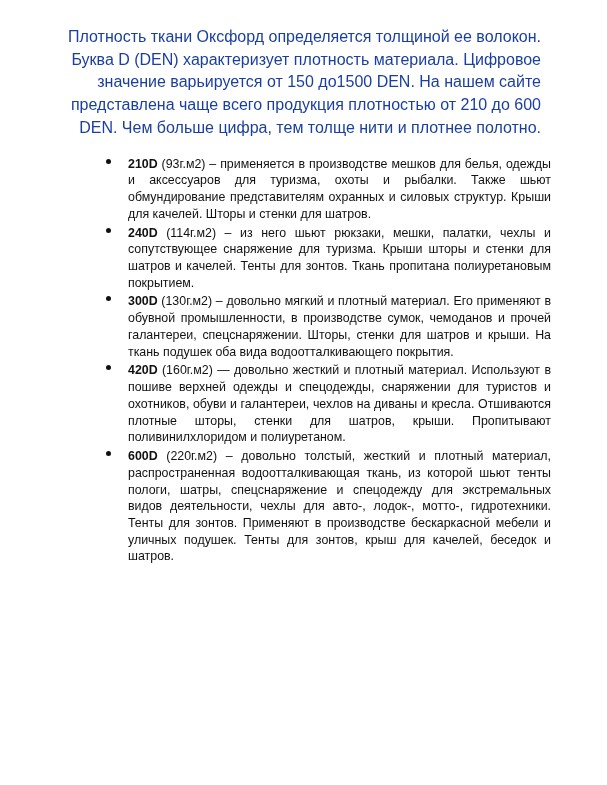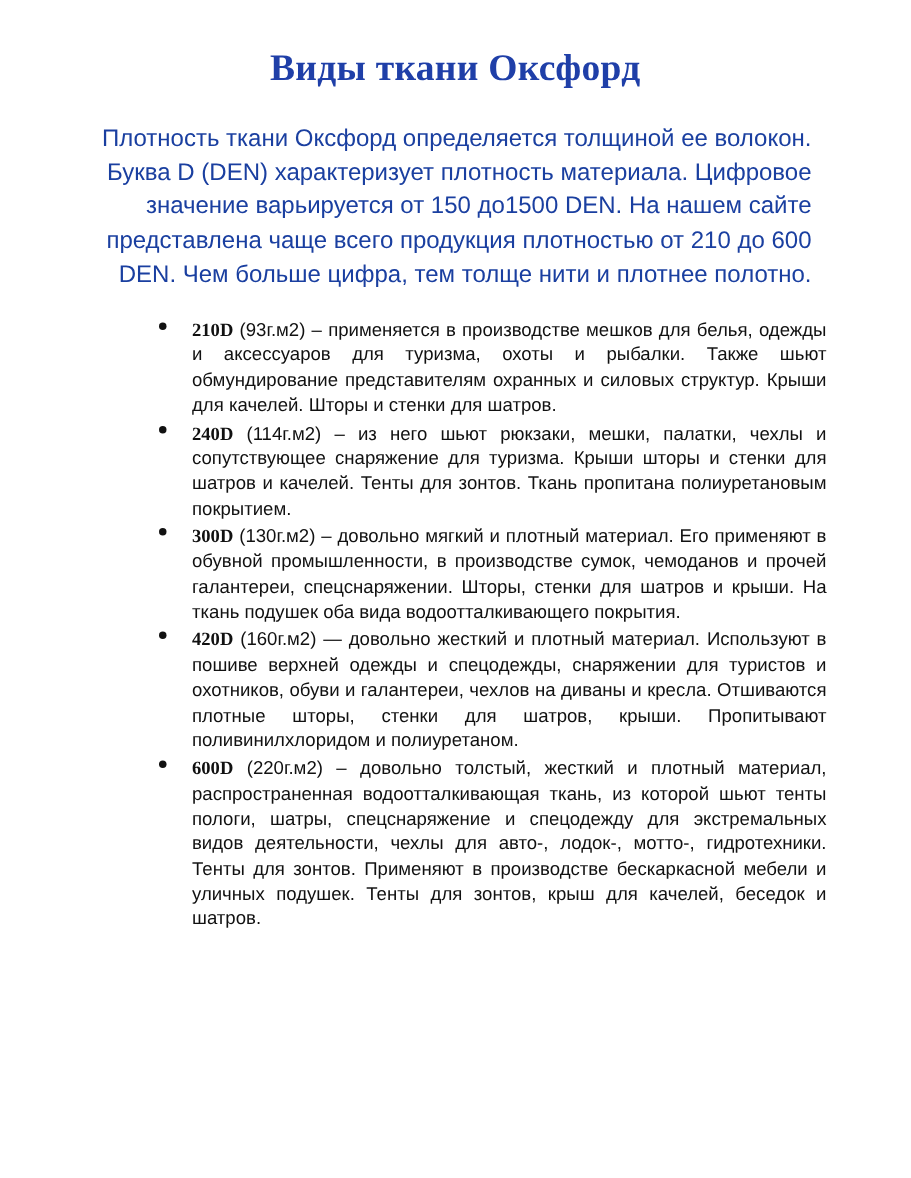--- a/index.html
+++ b/index.html
@@ -55,29 +55,27 @@
     position: absolute;
     left: 72px;
     top: 3px;
     width: 5px;
     height: 5px;
     background: #111111;
     border-radius: 50%;
   }
   .item-term {
     font-weight: bold;
-    font-family: Liberation Serif, serif;
   }
 </style>
 </head>
 <body>
 
 <div class="page">
 
-  <h1 class="doc-title">Виды ткани Оксфорд</h1>
 
   <p class="intro">Плотность ткани Оксфорд определяется толщиной ее волокон. Буква D (DEN) характеризует плотность материала. Цифровое значение варьируется от 150 до1500 DEN. На нашем сайте представлена чаще всего продукция плотностью от 210 до 600 DEN. Чем больше цифра, тем толще нити и плотнее полотно.</p>
 
   <ul class="list">
     <li class="list-item">
       <span class="bullet"></span>
       <span class="item-term">210D</span>
       <span>(93г.м2)</span><span> – применяется в производстве мешков для белья, одежды и аксессуаров для туризма, охоты и рыбалки. Также шьют обмундирование представителям охранных и силовых структур. Крыши для качелей. Шторы и стенки для шатров.</span>
     </li>
     <li class="list-item">

